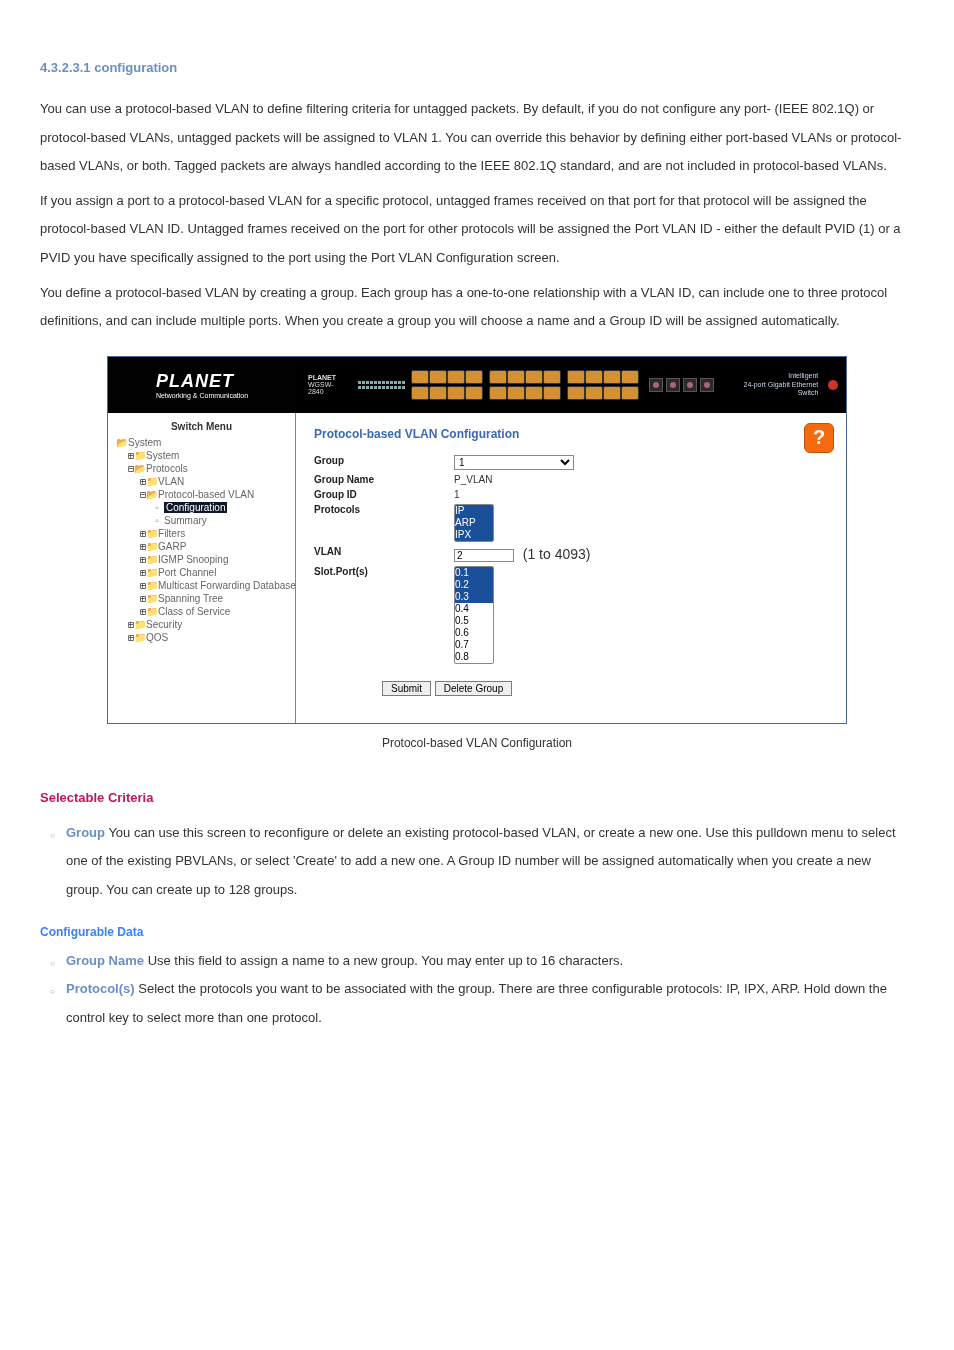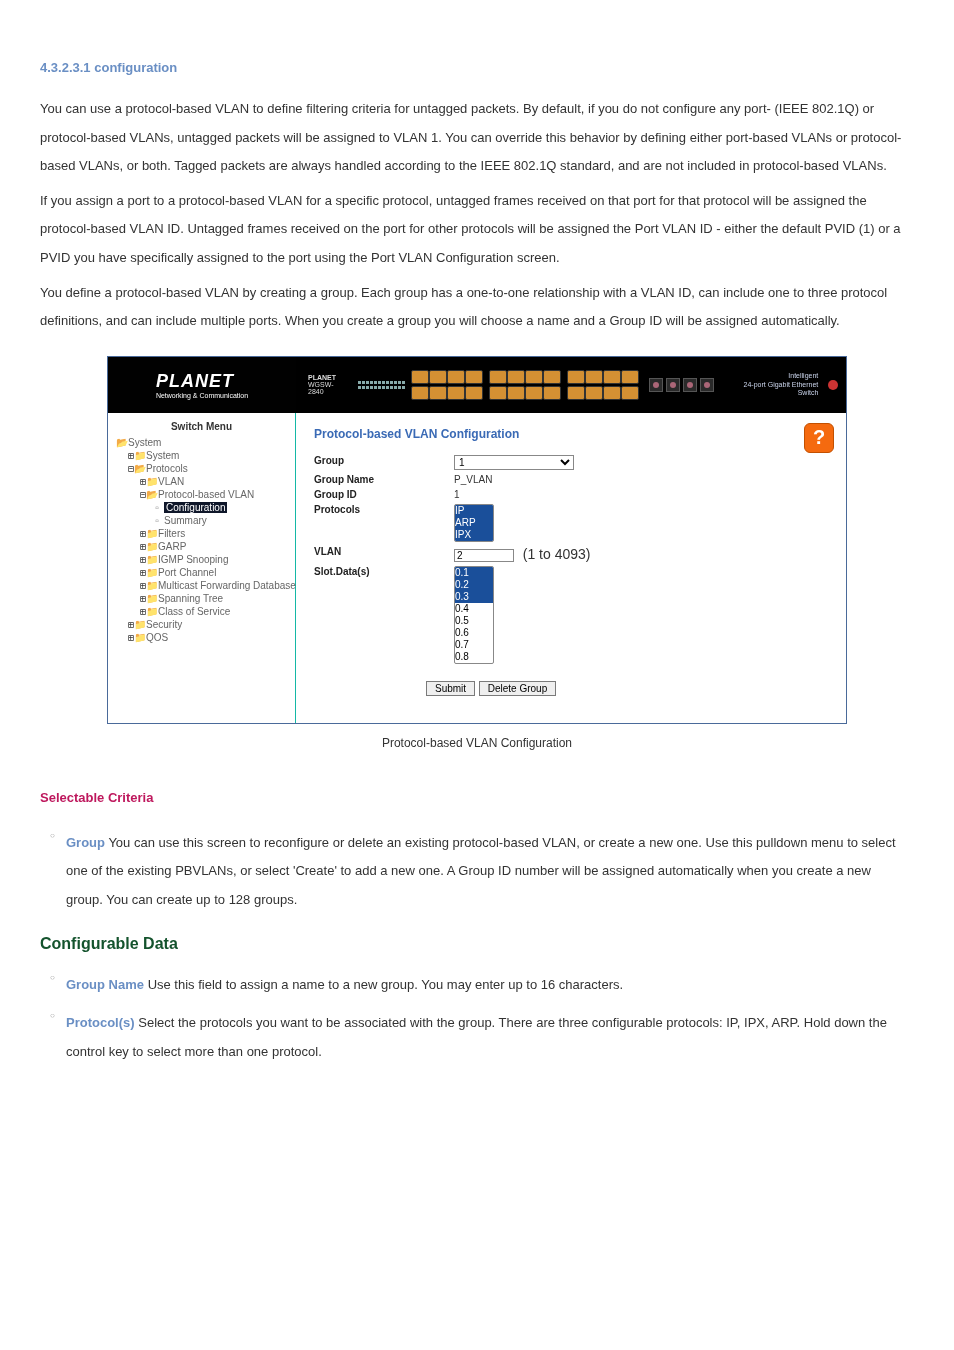--- a/index.html
+++ b/index.html
@@ -198,21 +198,21 @@
     font-size: 10px; background:#fff; border:1px solid #888; width:60px; padding:0 2px;
   }
   .fg-list {
     font-size: 10px; background:#fff; border:1px solid #888;
   }
   .fg-list.protocols { width:40px; }
   .fg-list.protocols option[selected]{ background:#1a4f9a; color:#fff; }
   .fg-list.slots { width:40px; }
   .fg-list.slots option.sel { background:#1a4f9a;color:#fff; }
   .range-note { font-size: 14px; color:#333; margin-left:6px; }
-  .btn-row { margin-top: 16px; margin-left: 112px; }
+  .btn-row { margin-top: 16px; margin-left: 68px; }
   .btn {
     font-size: 10px;
     background: #efefef;
     border: 1px solid #7a7a7a;
     padding: 1px 8px;
     cursor: pointer;
   }
   .fig-caption {
     text-align: center;
     font-size: 12px;
@@ -220,40 +220,39 @@
     margin: 12px 0 40px 0;
   }
   
   .fields-title {
     color: #be185d;
     font-size: 13px;
     font-weight: bold;
     margin-bottom: 14px;
   }
   .fields-sub {
-    color: #14532d;
-    font-size: 16px;
+    color: #3b82f6;
+    font-size: 12px;
     font-weight: bold;
     margin: 20px 0 8px 0;
   }
   .bullet-item {
     display: flex;
     line-height: 2.2;
     margin-left: 10px;
   }
   .bullet-item .dot {
     width: 16px;
     color: #999;
     font-size: 8px;
     padding-top: 8px;
   }
   .bullet-item .txt {
     flex: 1;
     padding-right: 4px;
-    margin-top: 10px;
   }
   .field-name {
     color: #6a8fc4;
     font-weight: bold;
   }
 </style>
 </head>
 <body>
 
 <div class="section-title">4.3.2.3.1 configuration</div>
@@ -424,21 +423,21 @@
               <option selected="">IPX</option>
             </select>
           </div>
 
           <div class="lab">VLAN</div>
           <div>
             <input class="fg-input" value="2" style="">
             <span class="range-note">(1 to 4093)</span>
           </div>
 
-          <div class="lab">Slot.Data(s)</div>
+          <div class="lab">Slot.Port(s)</div>
           <div>
             <select multiple="" size="8" class="fg-list slots">
               <option class="sel">0.1</option>
               <option class="sel">0.2</option>
               <option class="sel">0.3</option>
               <option>0.4</option>
               <option>0.5</option>
               <option>0.6</option>
               <option>0.7</option>
               <option>0.8</option>

